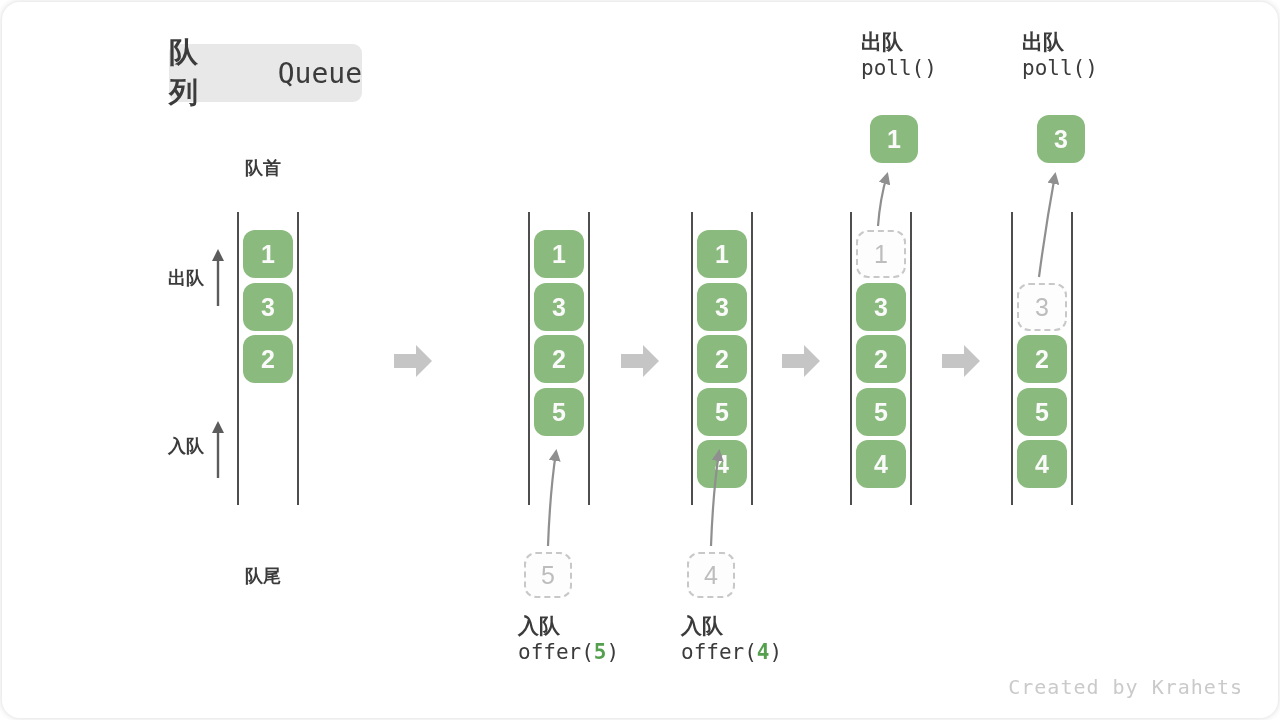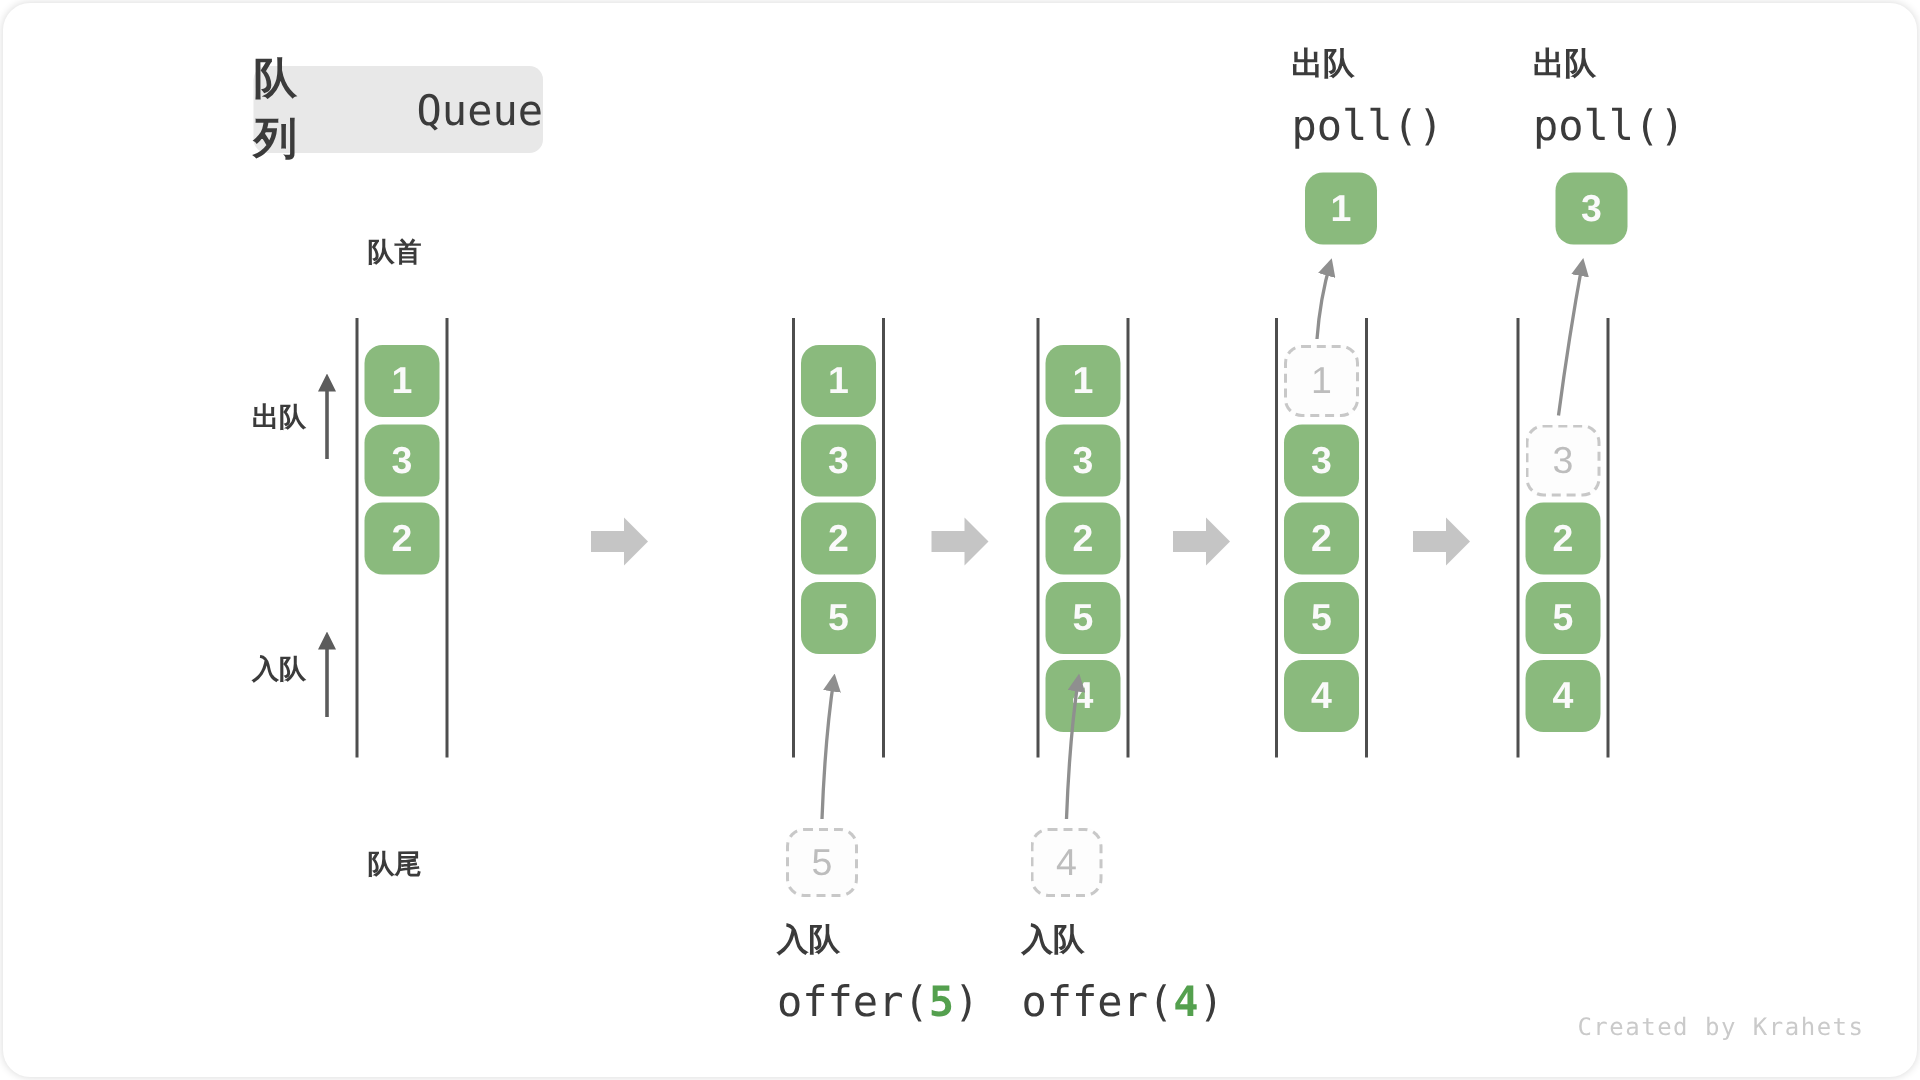--- a/index.html
+++ b/index.html
@@ -25,24 +25,24 @@
   .lbl-deq   { left:168px; top:266px; }
   .lbl-enq   { left:168px; top:434px; }
   .wall { position:absolute; width:1.6px; background:var(--wall); }
   .cell { position:absolute; width:50px; height:48px; border-radius:12px;
     background:var(--box-green); color:var(--box-text); display:flex; align-items:center;
     justify-content:center; font-size:25px; font-weight:600; box-sizing:border-box; }
   .cell.dashed { background:#fdfdfd; border:2px dashed var(--dashed-border);
     color:var(--dashed-text); font-weight:500; }
   .oplabel { position:absolute; color:var(--label-text); white-space:nowrap; }
   .op-zh { display:block; font-size:21px; font-weight:600; }
-  .op-code { display:block; margin-top:11px; font-size:28px;
+  .op-code { display:block; margin-top:0; font-size:21px;
     font-family:"DejaVu Sans Mono","Liberation Mono",monospace; }
   .op-arg { color:var(--code-green); font-weight:700; }
-  .watermark { position:absolute; right:37px; top:675px; font-size:16px; letter-spacing:1px;
+  .watermark { position:absolute; right:37px; top:675px; font-size:20px; letter-spacing:1px;
     font-family:"DejaVu Sans Mono","Liberation Mono",monospace; color:var(--watermark-color); }
   svg.arrows { position:absolute; left:0; top:0; pointer-events:none; }
 </style>
 </head>
 <body>
 
 <div class="canvas" style="--box-green: #8aba7d; --box-text: #fafafa; --dashed-border: #c8c8c8; --dashed-text: #bdbdbd; --wall: #4e4e4e; --label-text: #3b3b3b; --block-arrow: #c5c5c5; --thin-arrow: #8f8f8f; --thin-arrow-dark: #5c5c5c; --code-green: #54a04e; --title-bg: #e8e8e8; --watermark-color: #cacaca;">
   <div class="card-frame"></div>
 
   <div class="title-box">

